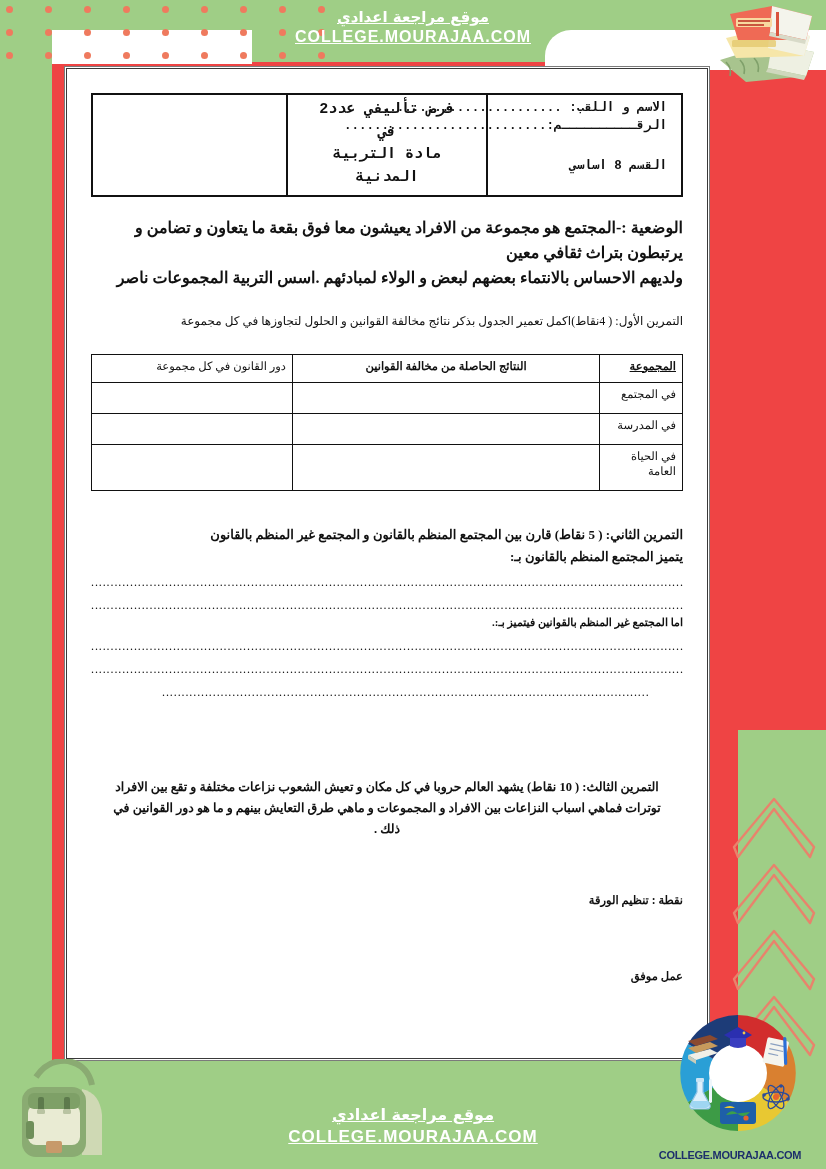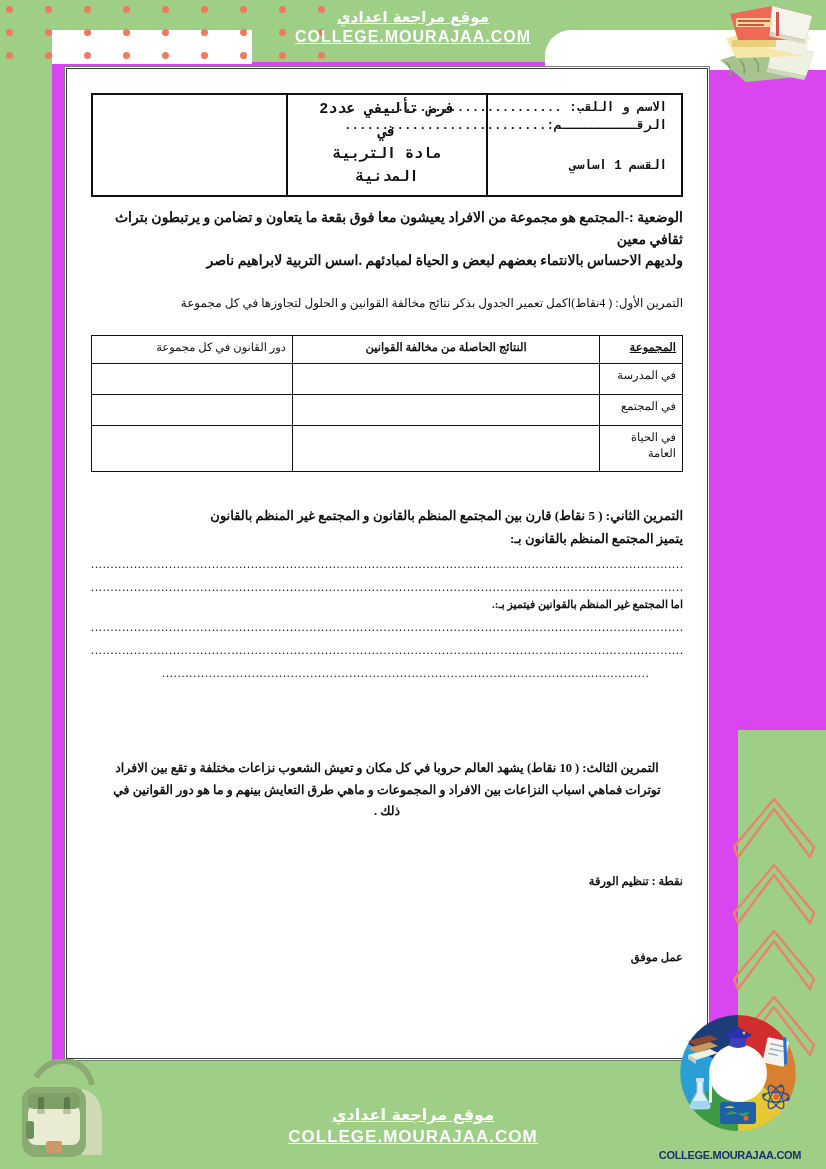--- a/index.html
+++ b/index.html
@@ -9,21 +9,21 @@
     height: 1169px;
     background: #ffffff;
     font-family: "Liberation Serif", "DejaVu Serif", serif;
   }
 
   .page {
     position: relative;
     width: 826px;
     height: 1169px;
     overflow: hidden;
-    background: #d946ef;
+    background: #ef4444;
   }
 
   
   .band-top {
     position: absolute;
     left: 0; top: 0;
     width: 826px; height: 62px;
     background: #9fce86;
   }
   .band-left {
@@ -148,25 +148,25 @@
     font-weight: bold;
     line-height: 1.5;
     color: #111111;
     direction: rtl;
   }
 
   
   .situation {
     direction: rtl;
     text-align: right;
-    font-size: 14px;
+    font-size: 16px;
     font-weight: bold;
     line-height: 1.55;
     color: #111111;
-    margin-top: 10px;
+    margin-top: 19px;
   }
 
   .exercise-1 {
     direction: rtl;
     text-align: right;
     font-size: 12px;
     line-height: 1.6;
     color: #111111;
     margin-top: 22px;
   }
@@ -444,58 +444,58 @@
 
   <div class="sheet">
     <div class="sheet-inner">
 
       <table class="header-table">
         <tbody>
             <tr>
           <td class="hcell-info">
             <div class="info-line">الاسم و اللقب: ........................</div>
             <div class="info-line">الرقــــــــــم:...........................</div>
-            <div class="info-class">القسم 1 اساسي</div>
+            <div class="info-class">القسم 8 اساسي</div>
           </td>
           <td class="hcell-title">
             <div class="title-line">فرض تأليفي عدد2</div>
             <div class="title-line">في</div>
             <div class="title-line">مادة التربية المدنية</div>
           </td>
           <td class="hcell-blank"></td>
         </tr>
       </tbody>
         </table>
 
       <div class="situation">
         <div>الوضعية :-المجتمع هو مجموعة من الافراد يعيشون معا فوق بقعة ما يتعاون و تضامن و يرتبطون بتراث ثقافي معين</div>
-        <div>ولديهم الاحساس بالانتماء بعضهم لبعض و الحياة لمبادئهم  .اسس التربية لابراهيم ناصر</div>
+        <div>ولديهم الاحساس بالانتماء بعضهم لبعض و الولاء لمبادئهم  .اسس التربية المجموعات ناصر</div>
       </div>
 
       <div class="exercise-1">
         <span class="ex-label">التمرين الأول:</span>
         <span class="ex-label">( 4نقاط)</span><span>اكمل تعمير الجدول بذكر نتائج مخالفة القوانين و الحلول لتجاوزها في كل مجموعة</span>
       </div>
 
       <table class="main-table">
         <thead>
           <tr>
             <th class="col-group"><span>المجموعة</span></th>
             <th class="col-results">النتائج الحاصلة من مخالفة القوانين</th>
             <th class="col-role">دور القانون في كل مجموعة</th>
           </tr>
         </thead>
         <tbody>
           <tr>
-            <td>في المدرسة</td>
+            <td>في المجتمع</td>
             <td></td>
             <td></td>
           </tr>
           <tr>
-            <td>في المجتمع</td>
+            <td>في المدرسة</td>
             <td></td>
             <td></td>
           </tr>
           <tr class="tall">
             <td>
               <div class="cell-two-line">في الحياة</div>
               <div class="cell-two-line">العامة</div>
             </td>
             <td></td>
             <td></td>

